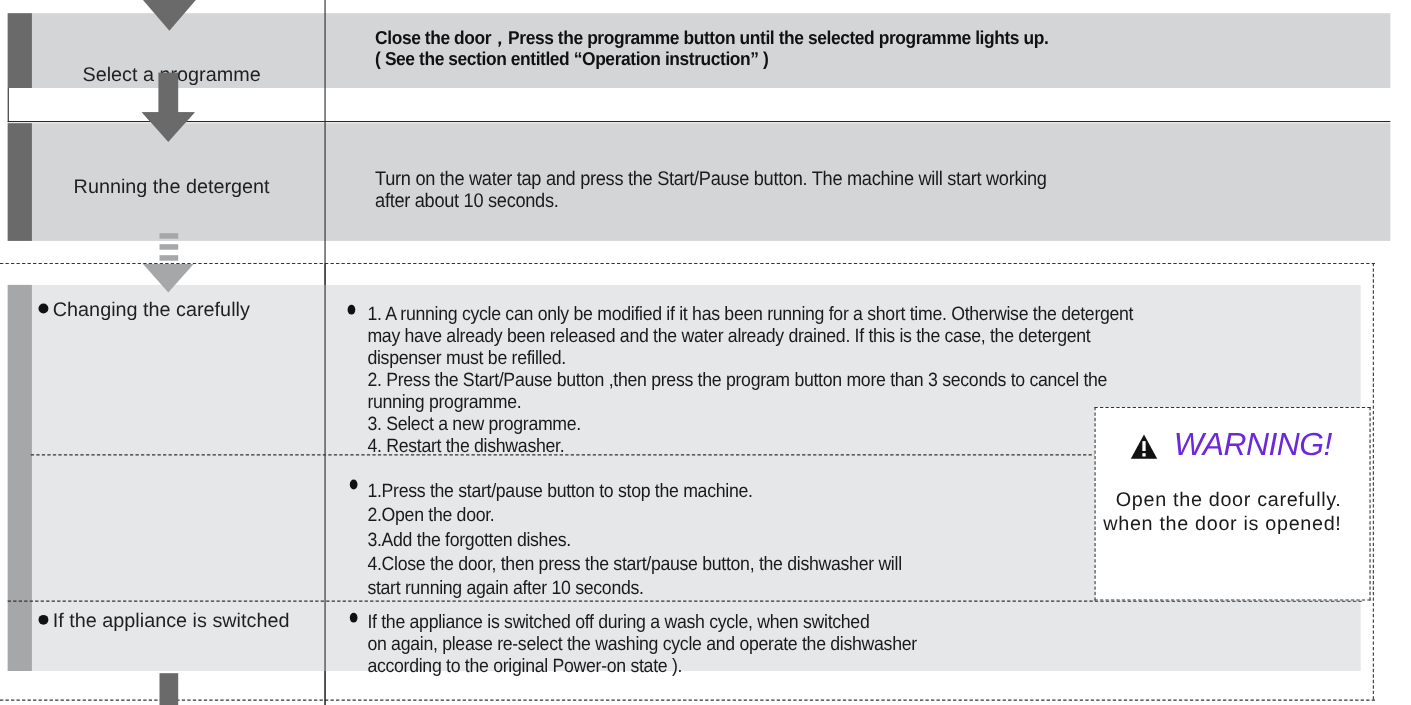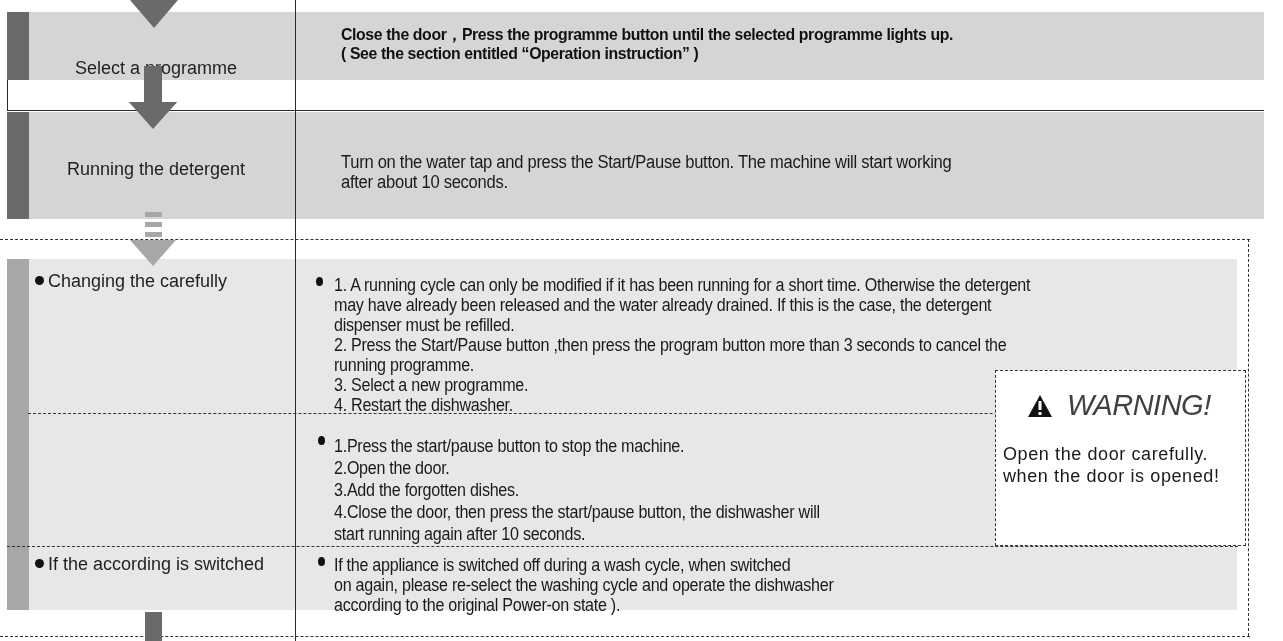--- a/index.html
+++ b/index.html
@@ -24,21 +24,21 @@
     .body-text { position: absolute; font-size: 17.5px; line-height: 20px; color: #1a1a1a; letter-spacing: -0.3px; transform: scaleX(0.92); transform-origin: left top; white-space: nowrap; }
     .body-text p { margin: 0; }
     .side-label { position: absolute; font-size: 18px; line-height: 19px; color: #1f1f1f; }
     .bullet { display: inline-block; width: 9px; height: 9px; border-radius: 50%; background: #111; vertical-align: middle; margin-right: 4px; position: relative; top: -2px; }
     .bullet-sm { position: absolute; width: 7px; height: 9px; border-radius: 50%; background: #111; }
 
     .arrow-down { position: absolute; width: 0; height: 0; border-left: 24px solid transparent; border-right: 24px solid transparent; }
     .arrow-shaft { position: absolute; }
 
     .warning-box { position: absolute; background: #ffffff; border: 1.5px dashed #333; }
-    .warn-title { position: absolute; font-size: 29px; font-style: italic; color: #404040; letter-spacing: -0.5px; }
+    .warn-title { position: absolute; font-size: 29px; font-style: italic; color: #6d28d9; letter-spacing: -0.5px; }
     .warn-text { position: absolute; font-size: 18px; line-height: 22px; color: #1a1a1a; letter-spacing: 0.6px; white-space: nowrap; }
   </style>
 </head>
 <body>
 
 <div class="row-band" style="left:7px; top:12px; width:1257px; height:68px;"></div>
 <div class="accent-dark" style="left:7px; top:12px; width:22px; height:68px;"></div>
 
 <div class="arrow-down" style="left:130px; top:0px; border-top:28px solid #6a6a6a;"></div>
 
@@ -107,36 +107,36 @@
   <p>1.Press the start/pause button to stop the machine.</p>
   <p>2.Open the door.</p>
   <p>3.Add the forgotten dishes.</p>
   <p>4.Close the door, then press the  start/pause button, the dishwasher will</p>
   <p>start running again  after  10  seconds.</p>
 </div>
 
 <div class="dash-h" style="left:7px; top:546px; width:1231px;"></div>
 
 <div class="side-label" style="left:35px; top:555px;">
-  <div><span class="bullet"></span><span>If the according is switched</span></div>
+  <div><span class="bullet"></span><span>If the appliance is switched</span></div>
 </div>
 
 <div class="bullet-sm" style="left:318px; top:557px;"></div>
 <div class="body-text" style="left:334px; top:555px;">
   <p>If the appliance is switched off during a wash cycle, when switched</p>
   <p>on again, please re-select the washing cycle and operate the dishwasher</p>
   <p>according to the original Power-on state ).</p>
 </div>
 
 <div class="abs" style="left:145px; top:612px; width:17px; height:29px; background:#6a6a6a;"></div>
 
 <div class="warning-box" style="left:995px; top:370px; width:251px; height:176px;">
   <svg style="position:absolute; left:31px; top:23px;" width="26" height="24" viewBox="0 0 26 24">
     <polygon points="13,1 25,23 1,23" fill="#111"></polygon>
     <rect x="11.5" y="7" width="3" height="9" fill="#fff"></rect>
     <rect x="11.5" y="18" width="3" height="3" fill="#fff"></rect>
   </svg>
   <div class="warn-title" style="left:71px; top:18px;">WARNING!</div>
-  <div class="warn-text" style="left:7px; top:72px;">
+  <div class="warn-text" style="left:7px; top:72px;text-align:right;">
     <div>Open the door carefully.</div>
     <div>when the door is opened!</div>
   </div>
 </div>
 
 </body></html>

